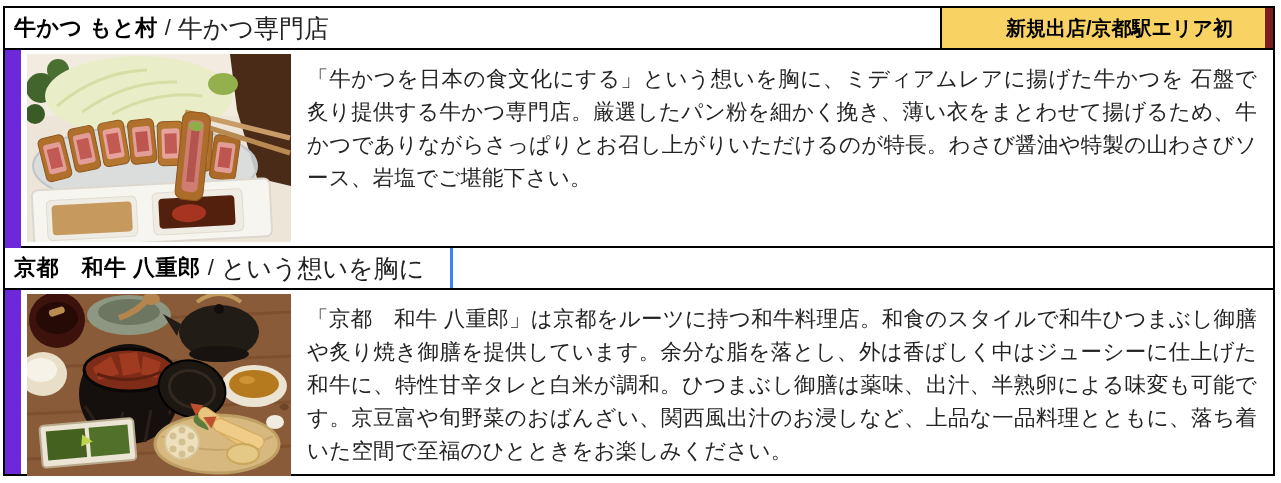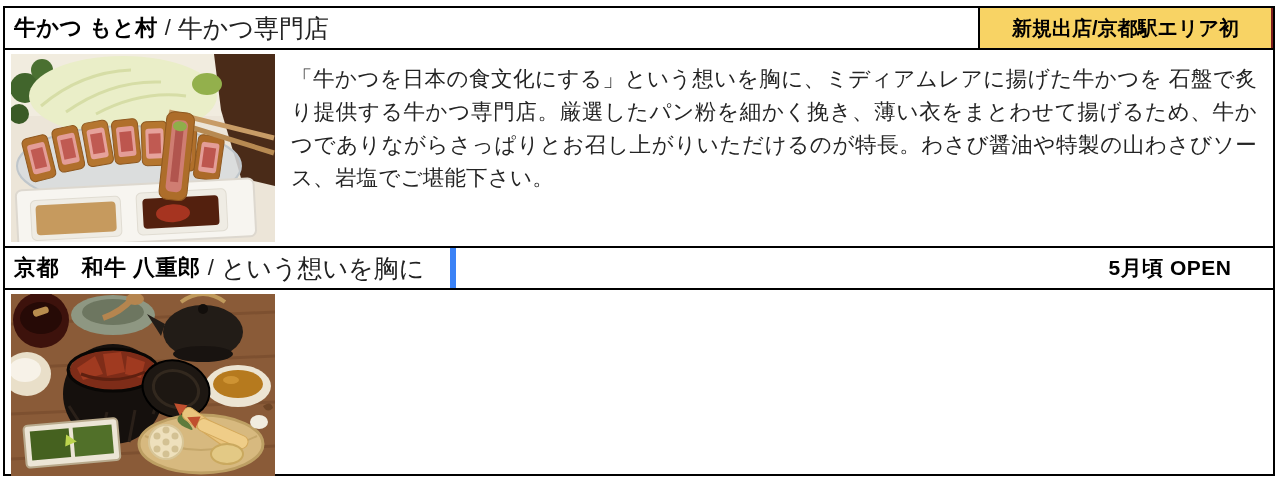--- a/index.html
+++ b/index.html
@@ -6,33 +6,33 @@
   body{font-family:"Liberation Sans","DejaVu Sans",sans-serif;color:#1f1f1f;
        -webkit-font-smoothing:antialiased;}
   .page{position:relative;width:1281px;height:483px;background:#fff;overflow:hidden;}
   .board{position:absolute;left:3px;top:6px;width:1268px;height:466px;
          border:2px solid #000;display:flex;flex-direction:column;background:#6d28d9;}
 
   
   .hdr{display:flex;align-items:stretch;height:40px;flex:0 0 40px;border-bottom:2px solid #000;background:#fff;}
   .name-cell{display:flex;align-items:center;padding-left:9px;white-space:nowrap;overflow:hidden;}
   .name-cell.grow{flex:1;}
-  .name-cell.fixed{flex:0 0 436px;border-right:6px solid #3b82f6;}
+  .name-cell.fixed{flex:0 0 436px;border-right:3px solid #3b82f6;}
   .hdr-filler{flex:1;}
   .shop-name{font-weight:bold;font-size:22px;color:#000;letter-spacing:0.5px;}
   .shop-slash{font-size:22px;color:#222;margin:0 7px;}
   .shop-cat{font-size:25px;color:#222;}
-  .badge-cell{flex:0 0 291px;border-left:2px solid #000;border-right:2px solid #7f1d1d;
+  .badge-cell{flex:0 0 291px;border-left:2px solid #000;border-right:8px solid #7f1d1d;
               display:flex;align-items:center;justify-content:center;
-              font-weight:bold;font-size:20px;color:#000;}
+              font-weight:bold;font-size:20px;color:#000;padding-left:32px;}
   .open-cell{flex:0 0 206px;display:flex;align-items:center;justify-content:center;
              font-weight:bold;font-size:21px;color:#000;letter-spacing:0.5px;}
 
   
-  .content{position:relative;background:#fff;}
+  .content{position:relative;background:#fff;margin-left:16px;}
   .content.first{flex:0 0 196px;border-bottom:2px solid #000;}
   .content.second{flex:1;}
   .photo{position:absolute;left:6px;top:4px;width:264px;overflow:hidden;background:#d8cfc2;}
   .photo svg{display:block;}
   .desc{margin:0 16px 0 286px;padding-top:13px;font-size:21.5px;line-height:33px;
         color:#242424;text-align:justify;letter-spacing:0.2px;}
 
   
 </style>
 </head>
@@ -127,21 +127,20 @@
       <p class="desc" style="color: rgb(36, 36, 36);">「牛かつを日本の食文化にする」という想いを胸に、ミディアムレアに揚げた牛かつを 石盤で炙り提供する牛かつ専門店。厳選したパン粉を細かく挽き、薄い衣をまとわせて揚げるため、牛かつでありながらさっぱりとお召し上がりいただけるのが特長。わさび醤油や特製の山わさびソース、岩塩でご堪能下さい。</p>
     </div>
 
     <div class="hdr">
       <div class="name-cell fixed">
         <span class="shop-name">京都　和牛 八重郎</span>
         <span class="shop-slash">/</span>
         <span class="shop-cat">という想いを胸に</span>
       </div>
       <div class="hdr-filler"></div>
-      <div class="open-cell">5月頃 OPEN</div>
     </div>
 
     <div class="content second">
       <div class="photo">
 
         <svg width="264" height="182" viewBox="0 0 264 182" xmlns="http://www.w3.org/2000/svg">
           <rect width="264" height="182" fill="#8a5b38"></rect>
           <g stroke="#74482a" stroke-width="3" opacity="0.55" fill="none">
             <path d="M0,30 L264,18"></path>
               <path d="M0,74 L264,62"></path>
@@ -215,16 +214,17 @@
             <rect x="14" y="128" width="94" height="42" rx="4" fill="#ece5d6" stroke="#b8a98c" stroke-width="2"></rect>
             <rect x="20" y="134" width="39" height="29" fill="#45611f"></rect>
             <rect x="63" y="134" width="39" height="29" fill="#517029"></rect>
             <path d="M56,140 L66,148 L54,152 Z" fill="#bcd44e"></path>
           </g>
 
           <ellipse cx="248" cy="128" rx="9" ry="7" fill="#f1ecdf"></ellipse>
           <path d="M252,112 q8,-6 10,2 q-6,6 -10,-2" fill="#6e4526"></path>
         </svg>
       </div>
+      <p class="desc" style="color: rgb(36, 36, 36);">「京都　和牛 八重郎」は京都をルーツに持つ和牛料理店。和食のスタイルで和牛ひつまぶし御膳や炙り焼き御膳を提供しています。余分な脂を落とし、外は香ばしく中はジューシーに仕上げた和牛に、特性甘辛タレと白米が調和。ひつまぶし御膳は薬味、出汁、半熟卵による味変も可能です。京豆富や旬野菜のおばんざい、関西風出汁のお浸しなど、上品な一品料理とともに、落ち着いた空間で至福のひとときをお楽しみください。</p>
     </div>
 
   </div>
 </div>
 
 </body></html>

